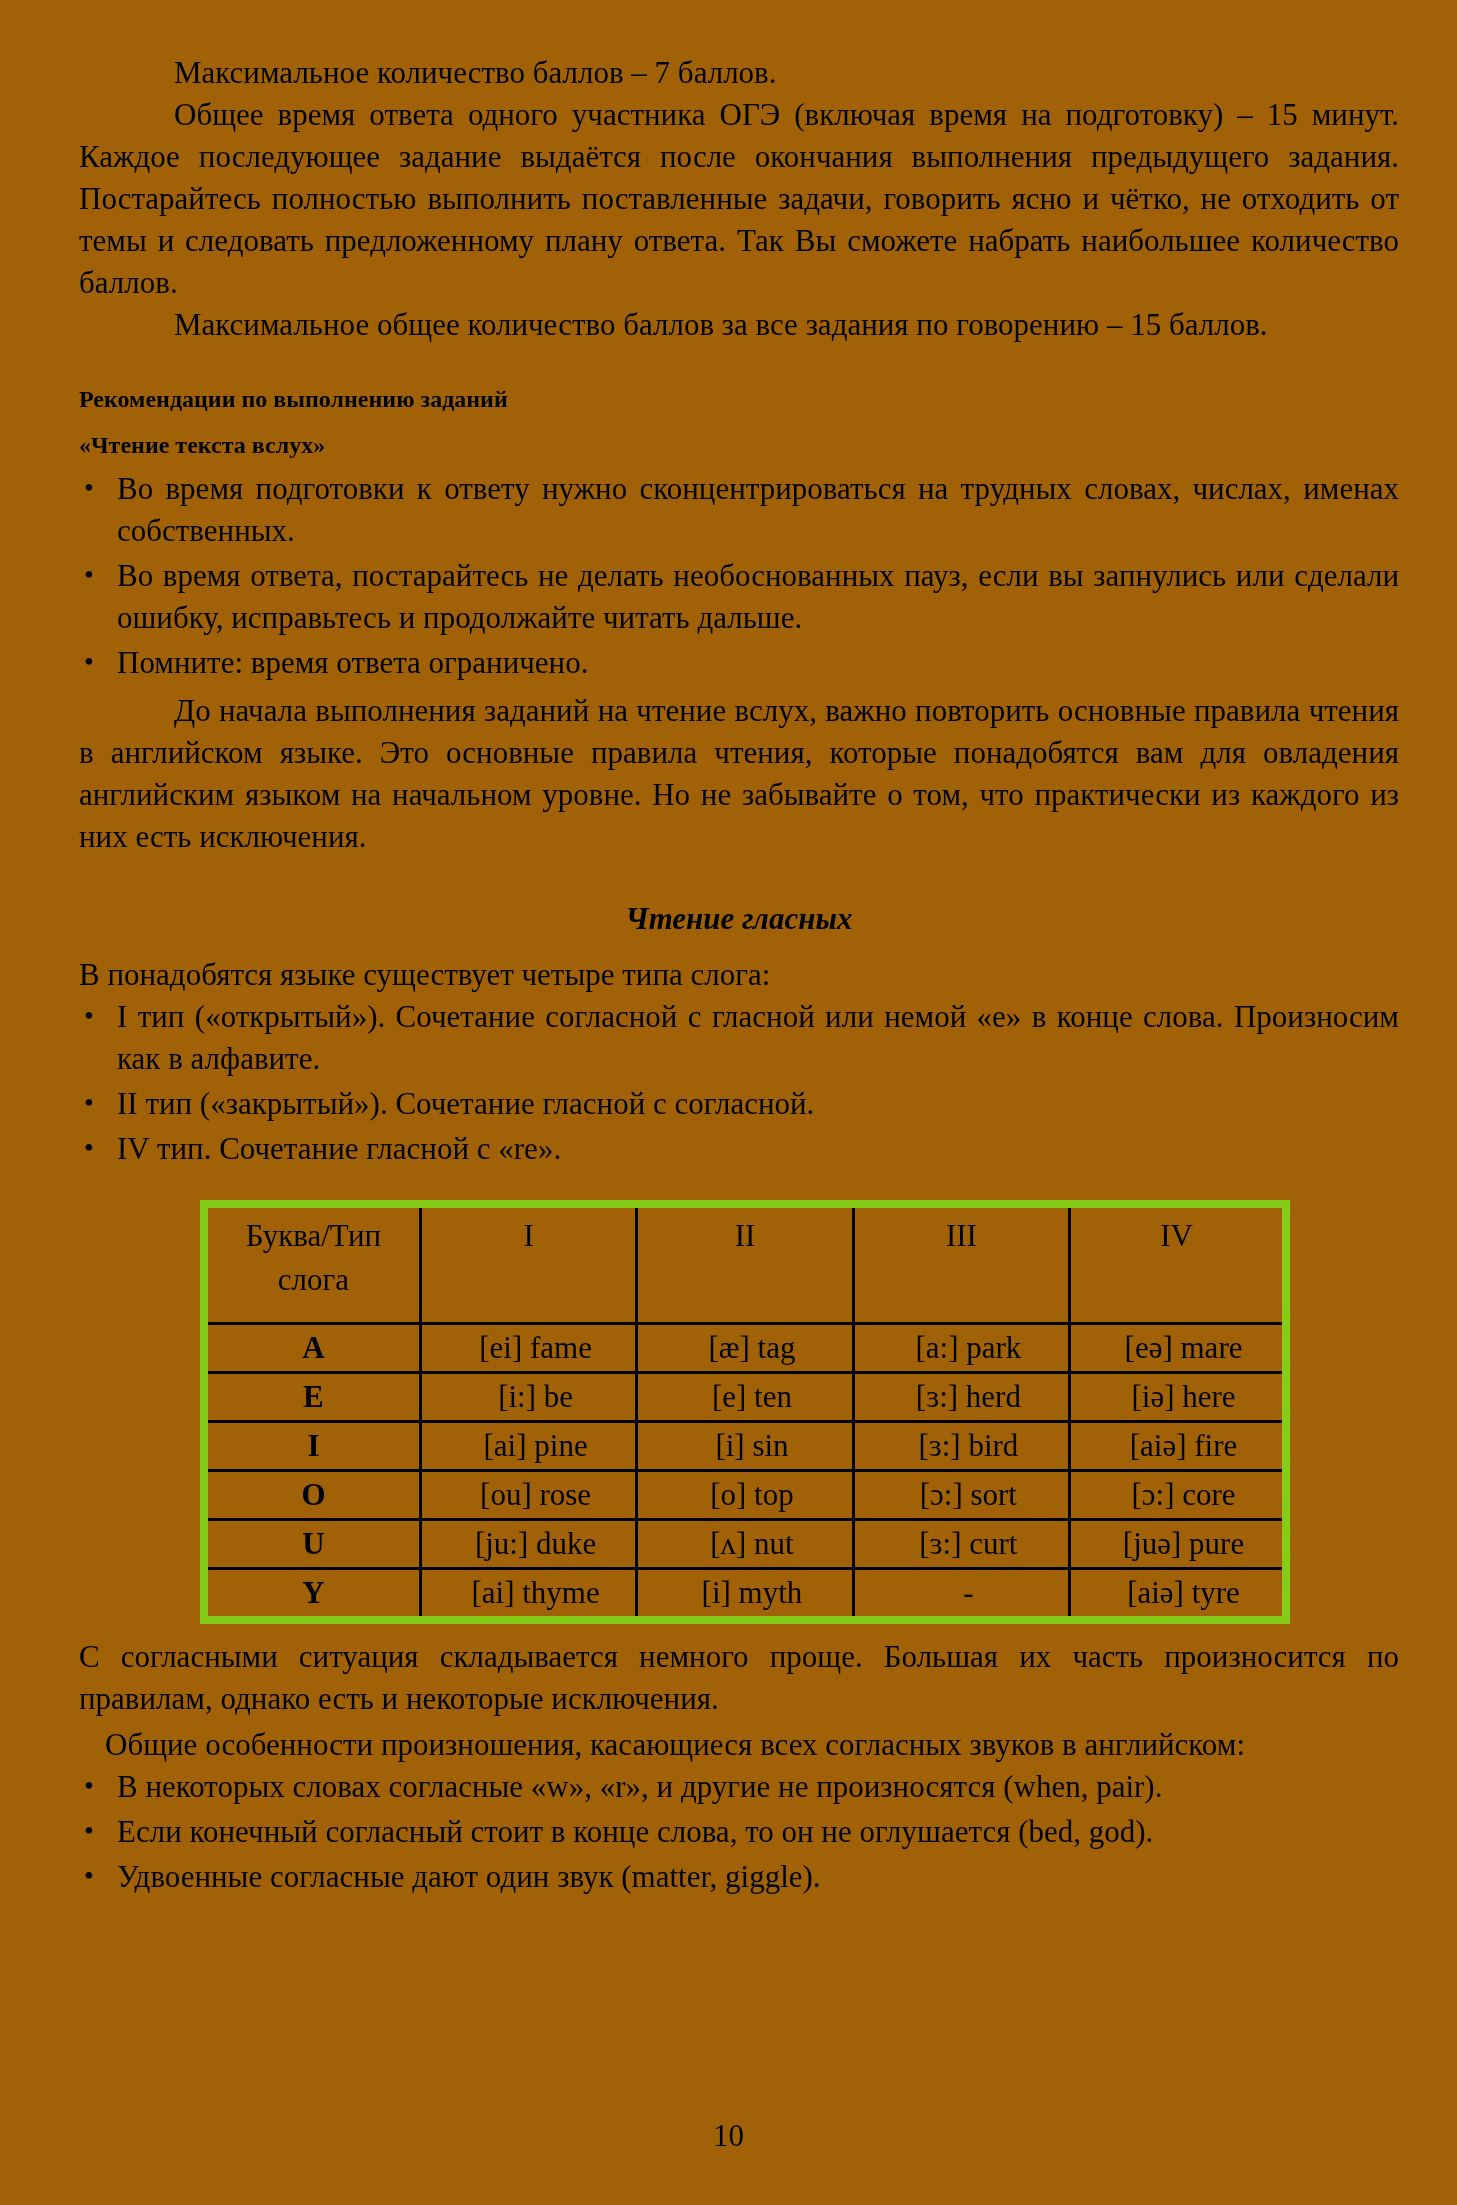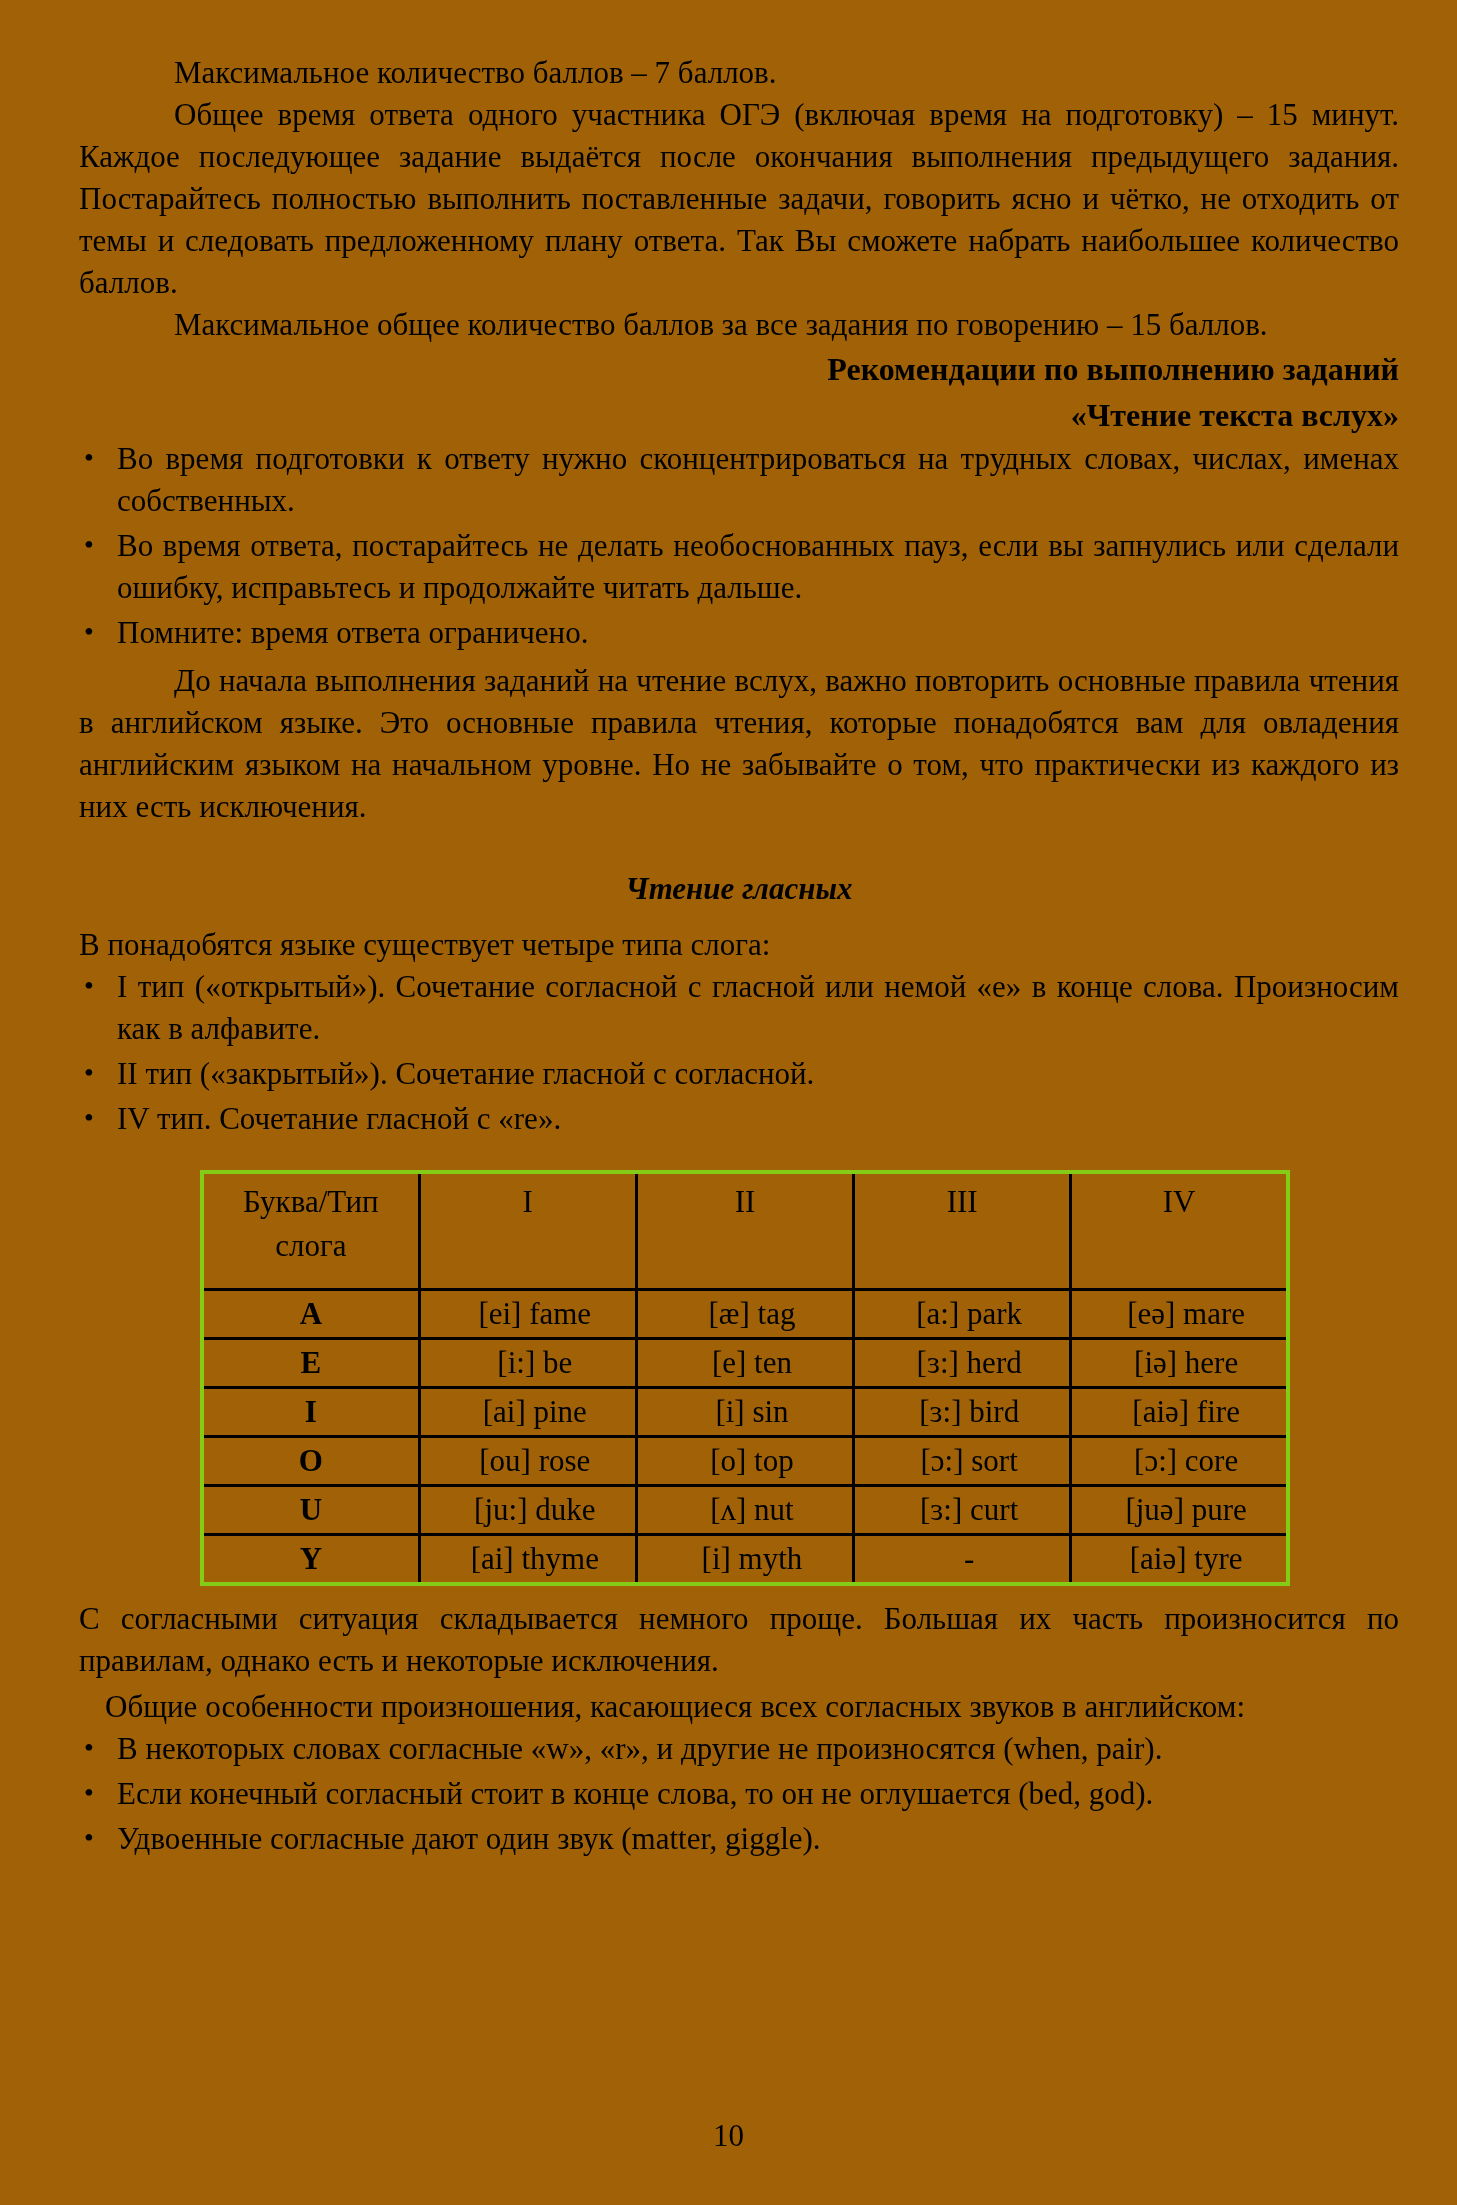--- a/index.html
+++ b/index.html
@@ -26,23 +26,24 @@
   p{
     margin:0;
     font-size:31px;
     line-height:42px;
     text-align:justify;
   }
   p.indent{ text-indent:95px; }
   p.small-indent{ text-indent:26px; }
   .spacer-top{ height:52px; }
   .h1-block{
-    text-align:right;
+    margin-top:30px;
+    text-align:left;
     font-weight:bold;
-    font-size:32px;
+    font-size:24px;
     line-height:46px;
   }
   .h-italic{
     margin-top:38px;
     text-align:center;
     font-weight:bold;
     font-style:italic;
     font-size:31px;
     line-height:46px;
   }
@@ -78,21 +79,21 @@
   }
   table.vowels td, table.vowels th{
     border:3px solid #000;
     padding:0 0 0 14px;
     vertical-align:middle;
     text-align:center;
     font-weight:normal;
     height:46px;
     overflow:hidden;
   }
-  table.vowels{ border:4px solid #84cc16; }
+  table.vowels{ border:8px solid #84cc16; }
   table.vowels tr.head th{
     vertical-align:top;
     text-align:center;
     padding:6px 10px 6px 10px;
     height:102px;
     line-height:44px;
   }
   table.vowels td.letter{
     text-align:center;
     font-weight:bold;

